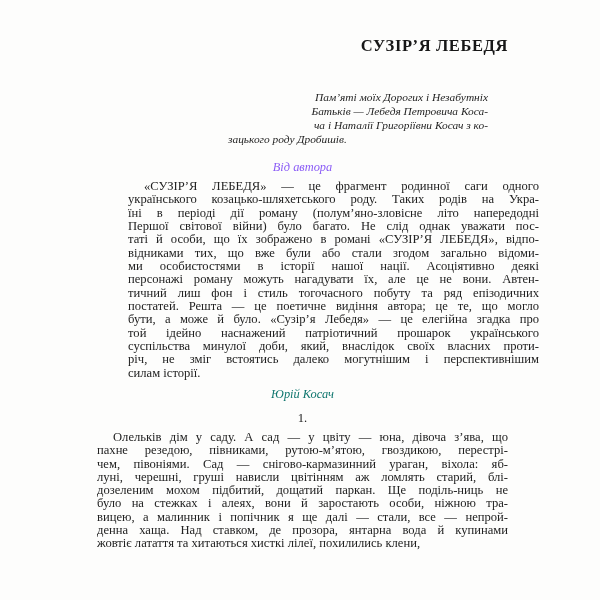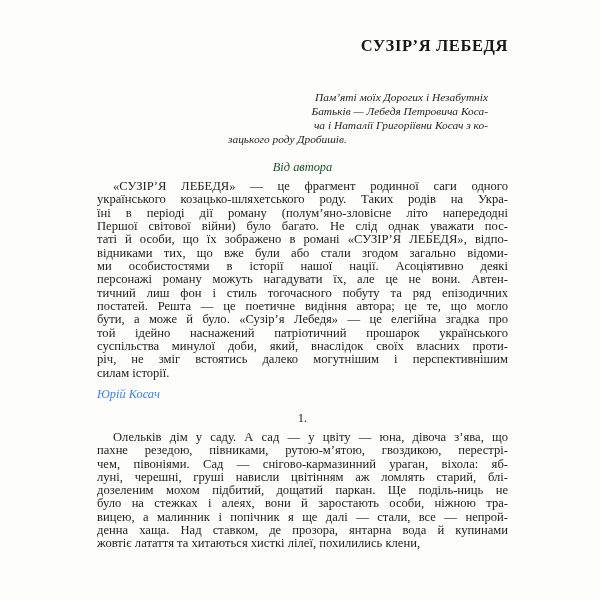--- a/index.html
+++ b/index.html
@@ -45,47 +45,47 @@
     text-align-last: right;
   }
   .note-heading {
     position: absolute;
     top: 160px;
     left: 97px;
     width: 411px;
     text-align: center;
     font-style: italic;
     font-size: 12.4px;
-    color: #14532d;
+    color: #8b5cf6;
   }
   .para {
     position: absolute;
     left: 97px;
     width: 411px;
     font-size: 12.6px;
     color: #222222;
   }
-  .para1 { top: 180px; line-height: 13.35px; }
+  .para1 { top: 180px; line-height: 13.35px; margin-left: 31px; }
   .para2 { top: 431px; line-height: 13.3px; }
   .jline {
     text-align: justify;
     text-align-last: justify;
     white-space: normal;
   }
   .jline.first { text-indent: 16px; }
   .jline.last { text-align-last: left; }
   .signature {
     position: absolute;
     top: 387px;
     left: 97px;
     width: 411px;
-    text-align: left;
+    text-align: center;
     font-style: italic;
     font-size: 12.4px;
-    color: #3b82f6;
+    color: #0f766e;
   }
   .chapter-num {
     position: absolute;
     top: 411px;
     left: 97px;
     width: 411px;
     text-align: center;
     font-size: 12.6px;
     color: #222222;
   }

